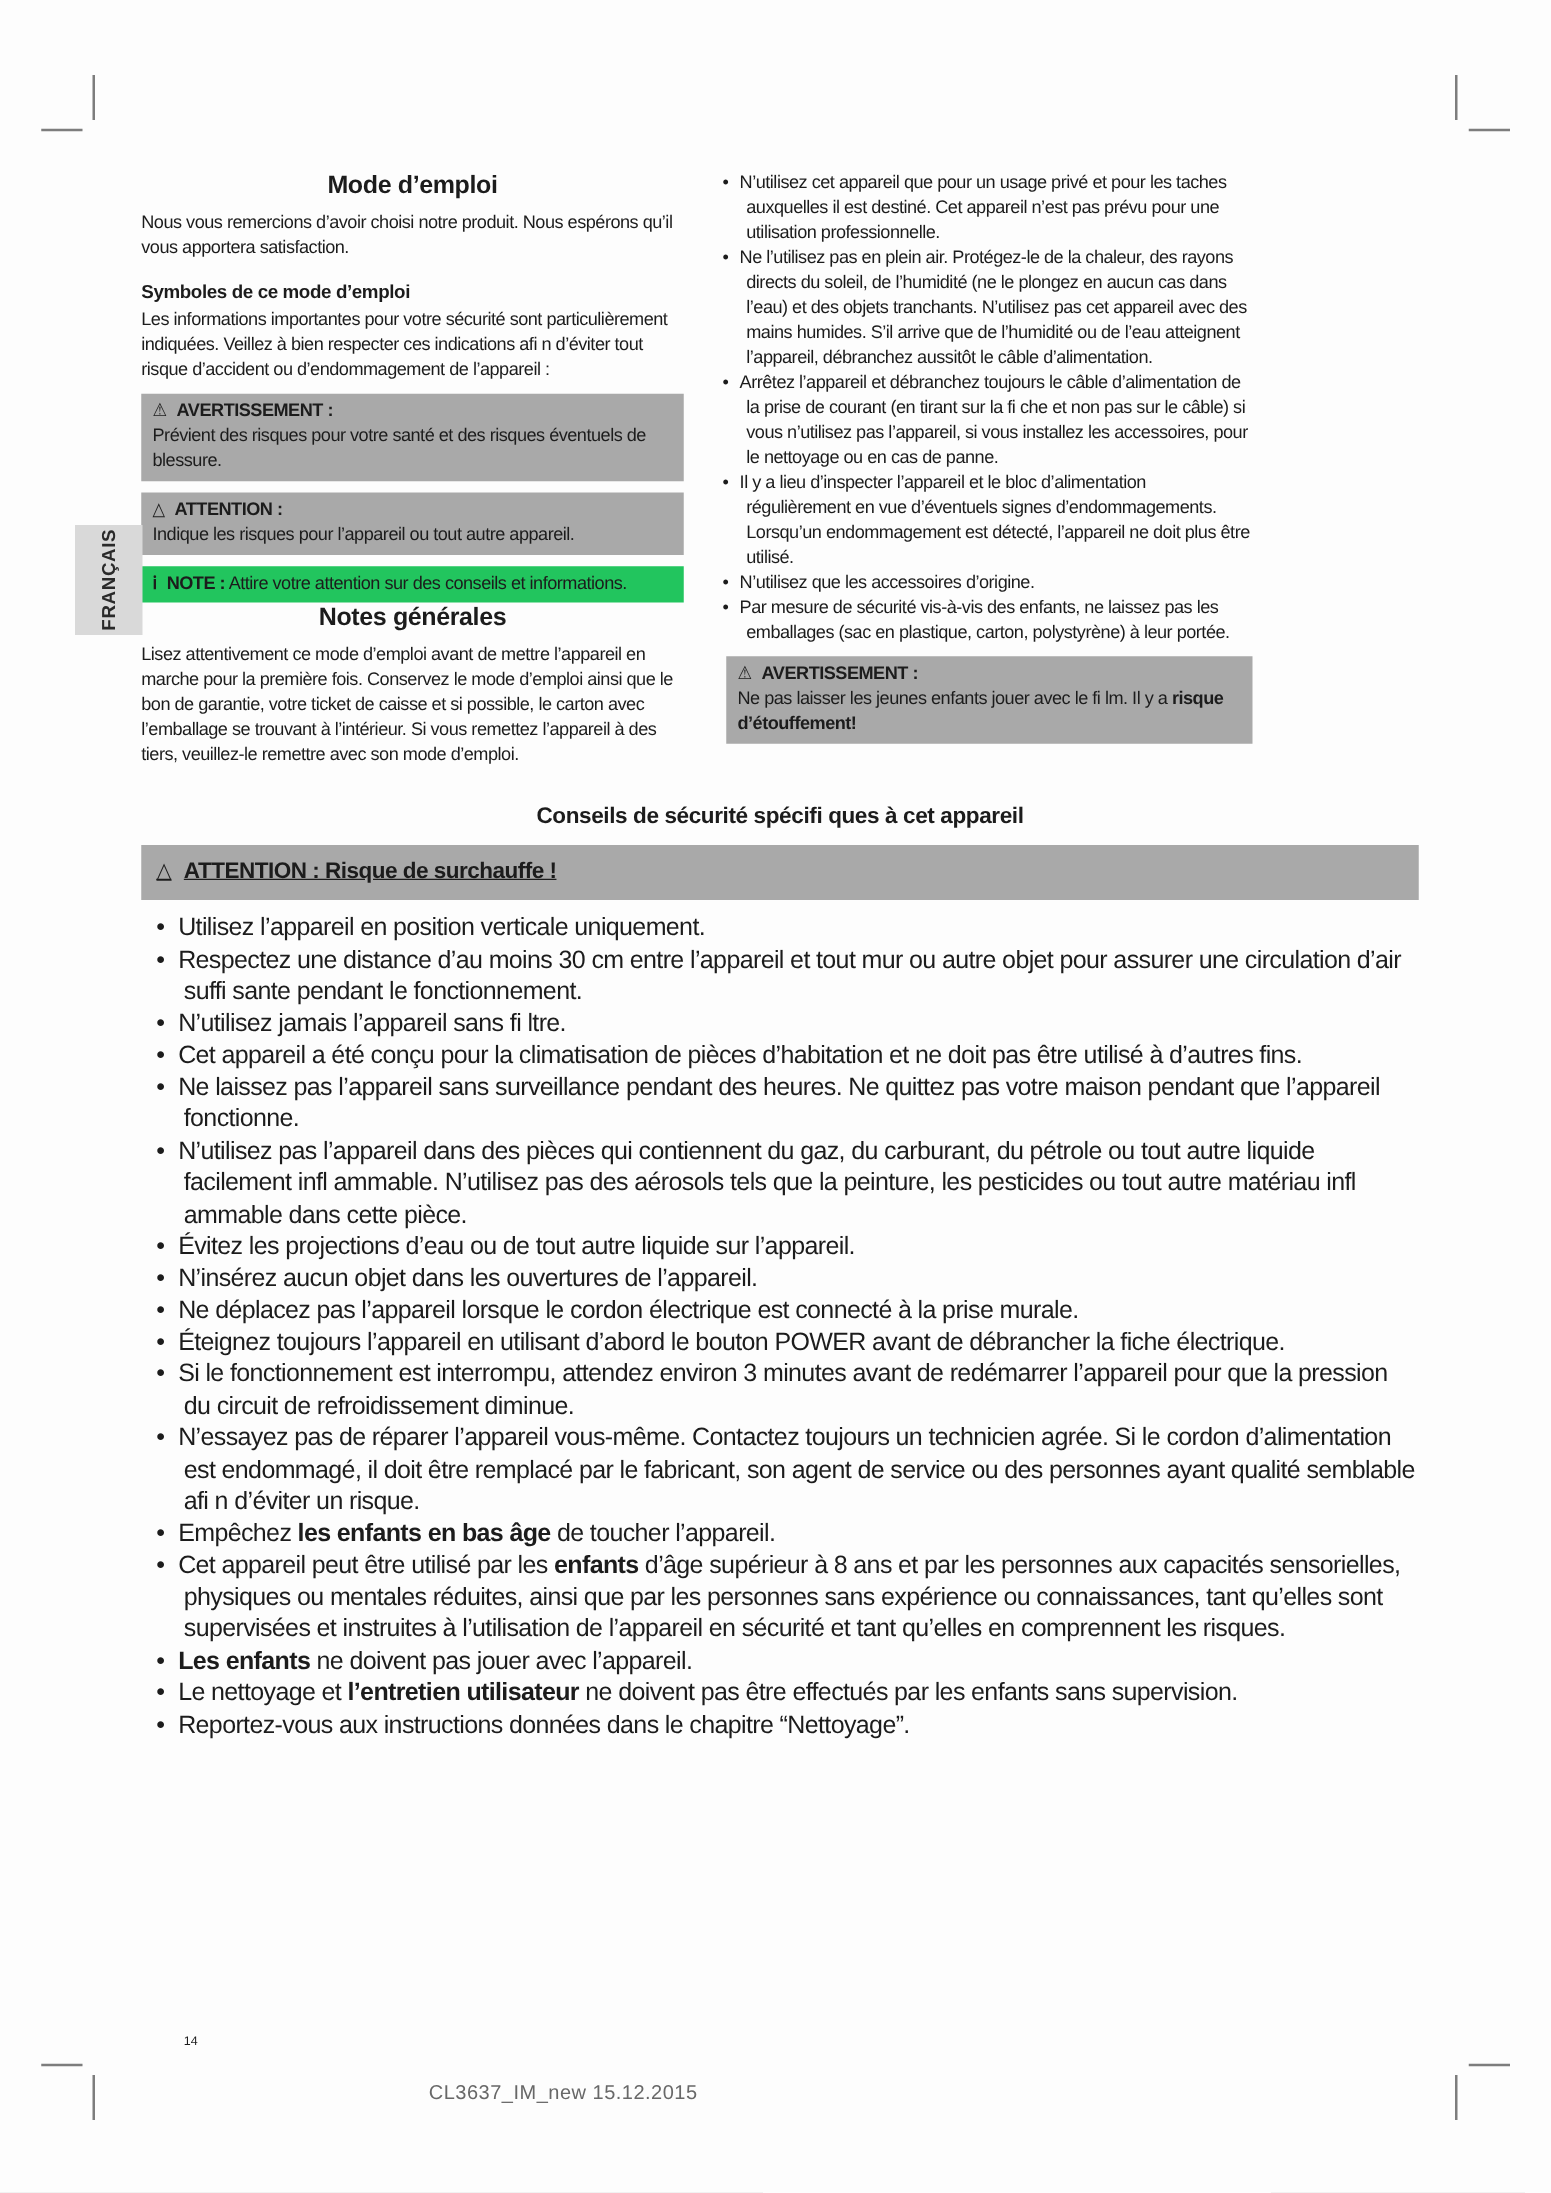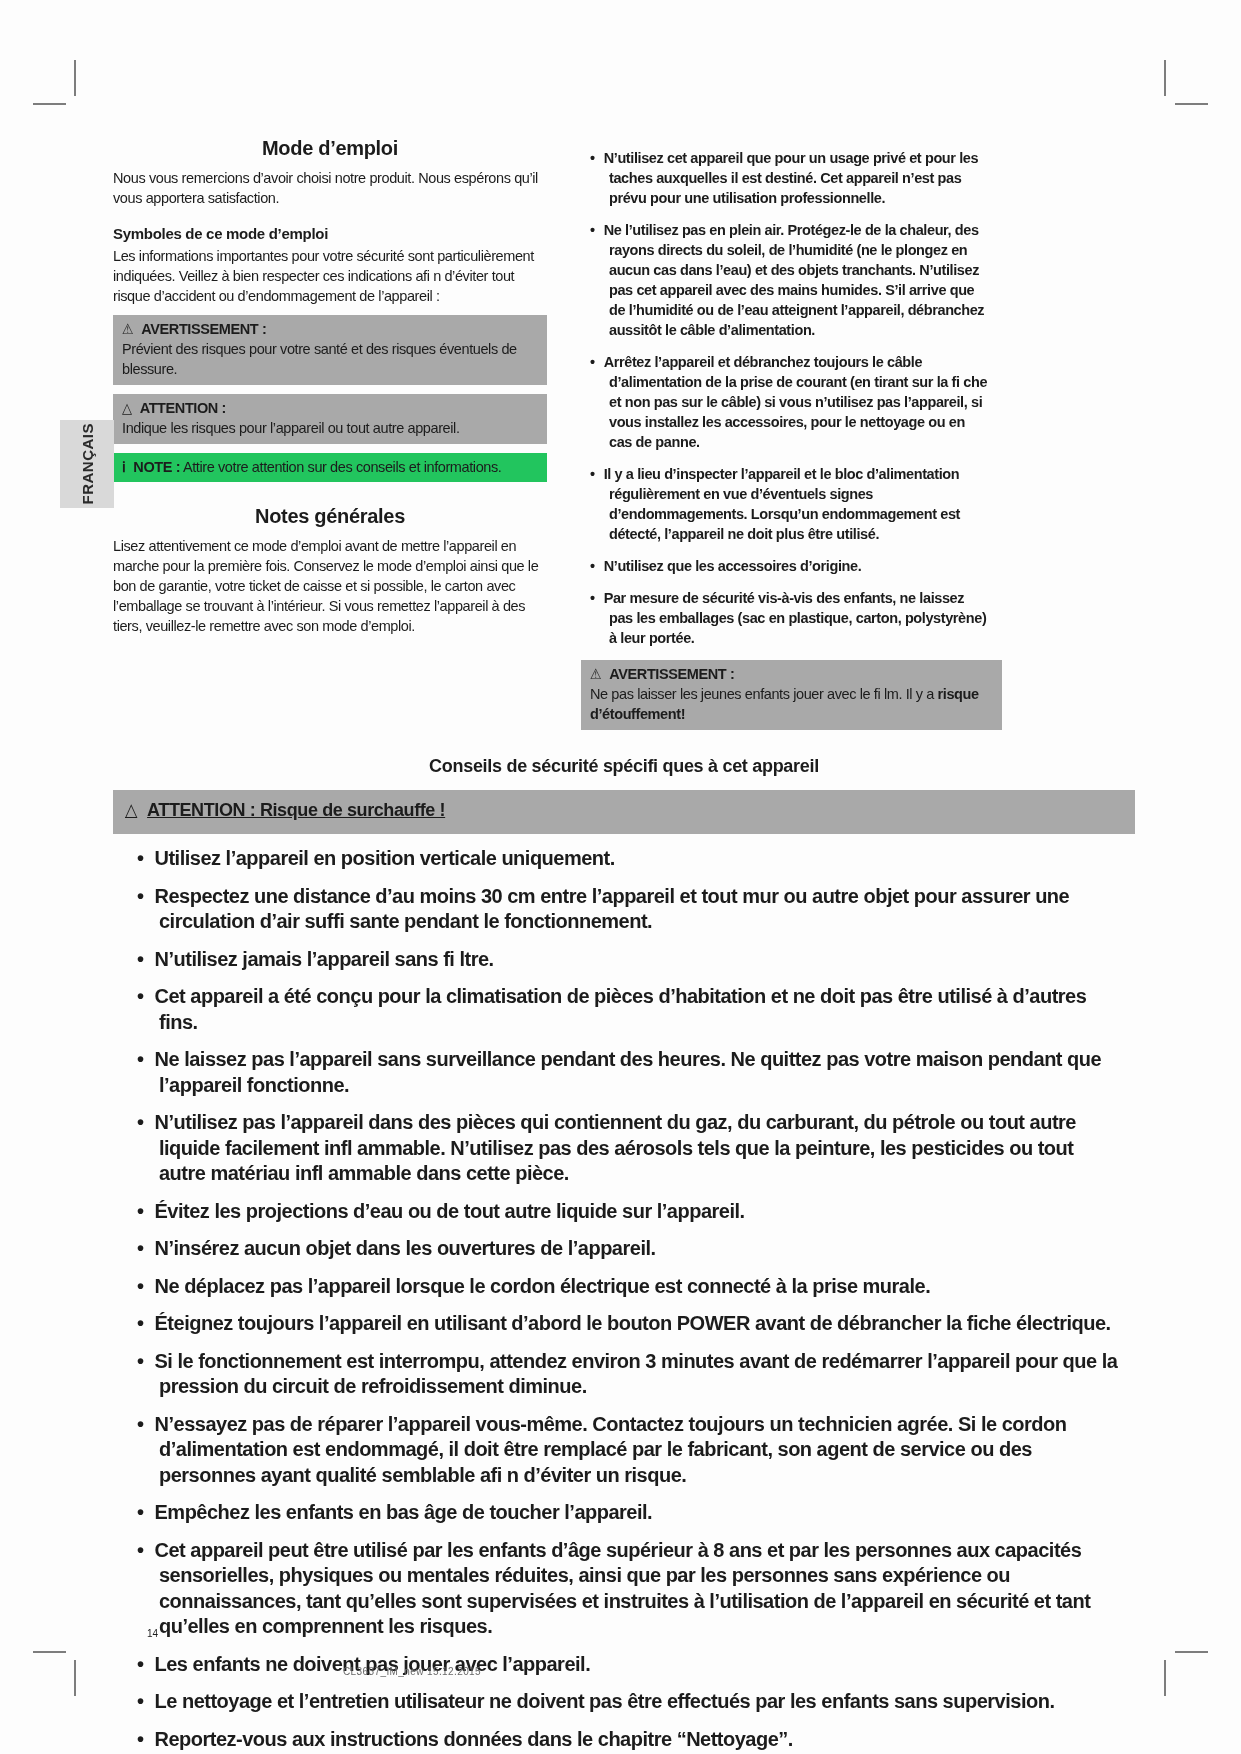--- a/index.html
+++ b/index.html
@@ -42,43 +42,43 @@
 
   h1{font-size:20px;line-height:24px;text-align:center;margin:0 0 8px 0;letter-spacing:-0.3px;}
   h2{font-size:15px;margin:16px 0 2px 0;letter-spacing:-0.3px;}
   p{margin:0 0 2px 0;}
 
   .gray-box{background:#a9a9a9;padding:4px 11px 6px 9px;margin:9px 0 0 0;}
   .gray-box .box-heading{font-weight:bold;}
   .gray-box .icon{margin-right:8px;font-weight:normal;}
   .note-box{background:#22c55e;padding:4px 9px 5px 9px;margin:9px 0 0 0;}
   .note-box .icon{font-weight:bold;margin-right:8px;font-family:"DejaVu Serif",serif;}
-  .notes-title{margin-top:22px;}
+  .notes-title{}
 
   
   ul.bullets{list-style:none;margin:0;padding:0;}
-  ul.bullets li{padding-left:30px;text-indent:-19px;margin:12px;font-weight:bold;}
+  ul.bullets li{padding-left:30px;text-indent:-19px;margin:0;}
   ul.bullets li::before{content:"•";margin-right:9px;}
 
   .film-box{margin-left:14px;}
 
   
   .main-title{font-size:18px;margin:24px 0 12px 0;}
   .big-box{background:#a9a9a9;padding:7px 12px 9px 12px;font-size:18px;line-height:26px;letter-spacing:-0.4px;}
   .big-box .box-heading{font-weight:bold;margin-bottom:2px;text-decoration:underline;}
   .big-box .icon{margin-right:10px;font-weight:normal;}
   ul.box-bullets li{padding-left:20px;text-indent:-14px;}
   ul.box-bullets li::before{content:"•";margin-right:7px;}
 
   ul.main-bullets{margin-top:10px;font-size:20px;line-height:25.5px;letter-spacing:-0.5px;}
   ul.main-bullets li{padding-left:34px;text-indent:-22px;}
   ul.main-bullets li::before{content:"•";margin-right:11px;}
 
   .page-number{position:absolute;left:113px;top:1628px;font-size:10px;margin-left:34px;}
-  .footer-note{position:absolute;left:343px;top:1666px;font-size:10px;color:#686868;letter-spacing:0.4px;}
+  .footer-note{position:absolute;left:343px;top:1666px;font-size:16px;color:#686868;letter-spacing:0.4px;}
 </style>
 </head>
 <body>
 
 <div class="page">
 
   <div class="crop tl-v"></div>
   <div class="crop tl-h"></div>
   <div class="crop tr-v"></div>
   <div class="crop tr-h"></div>

